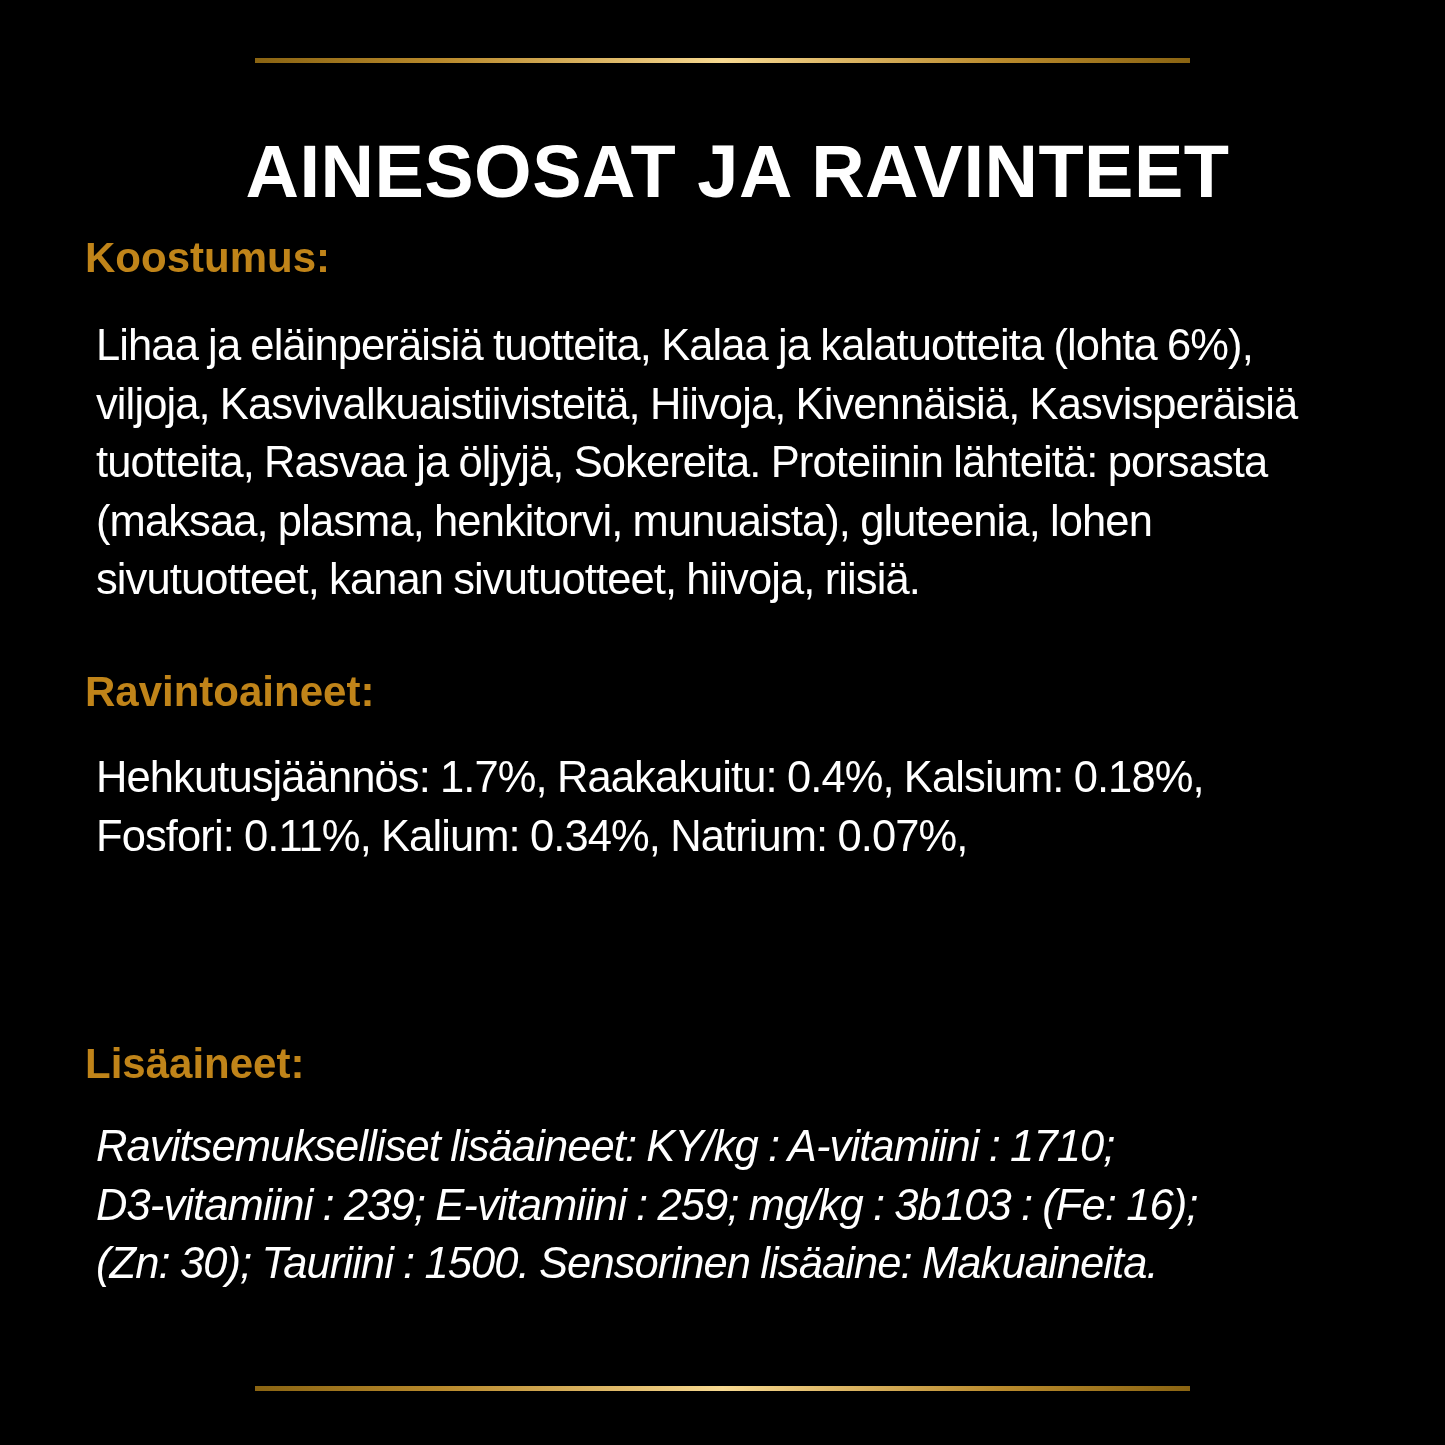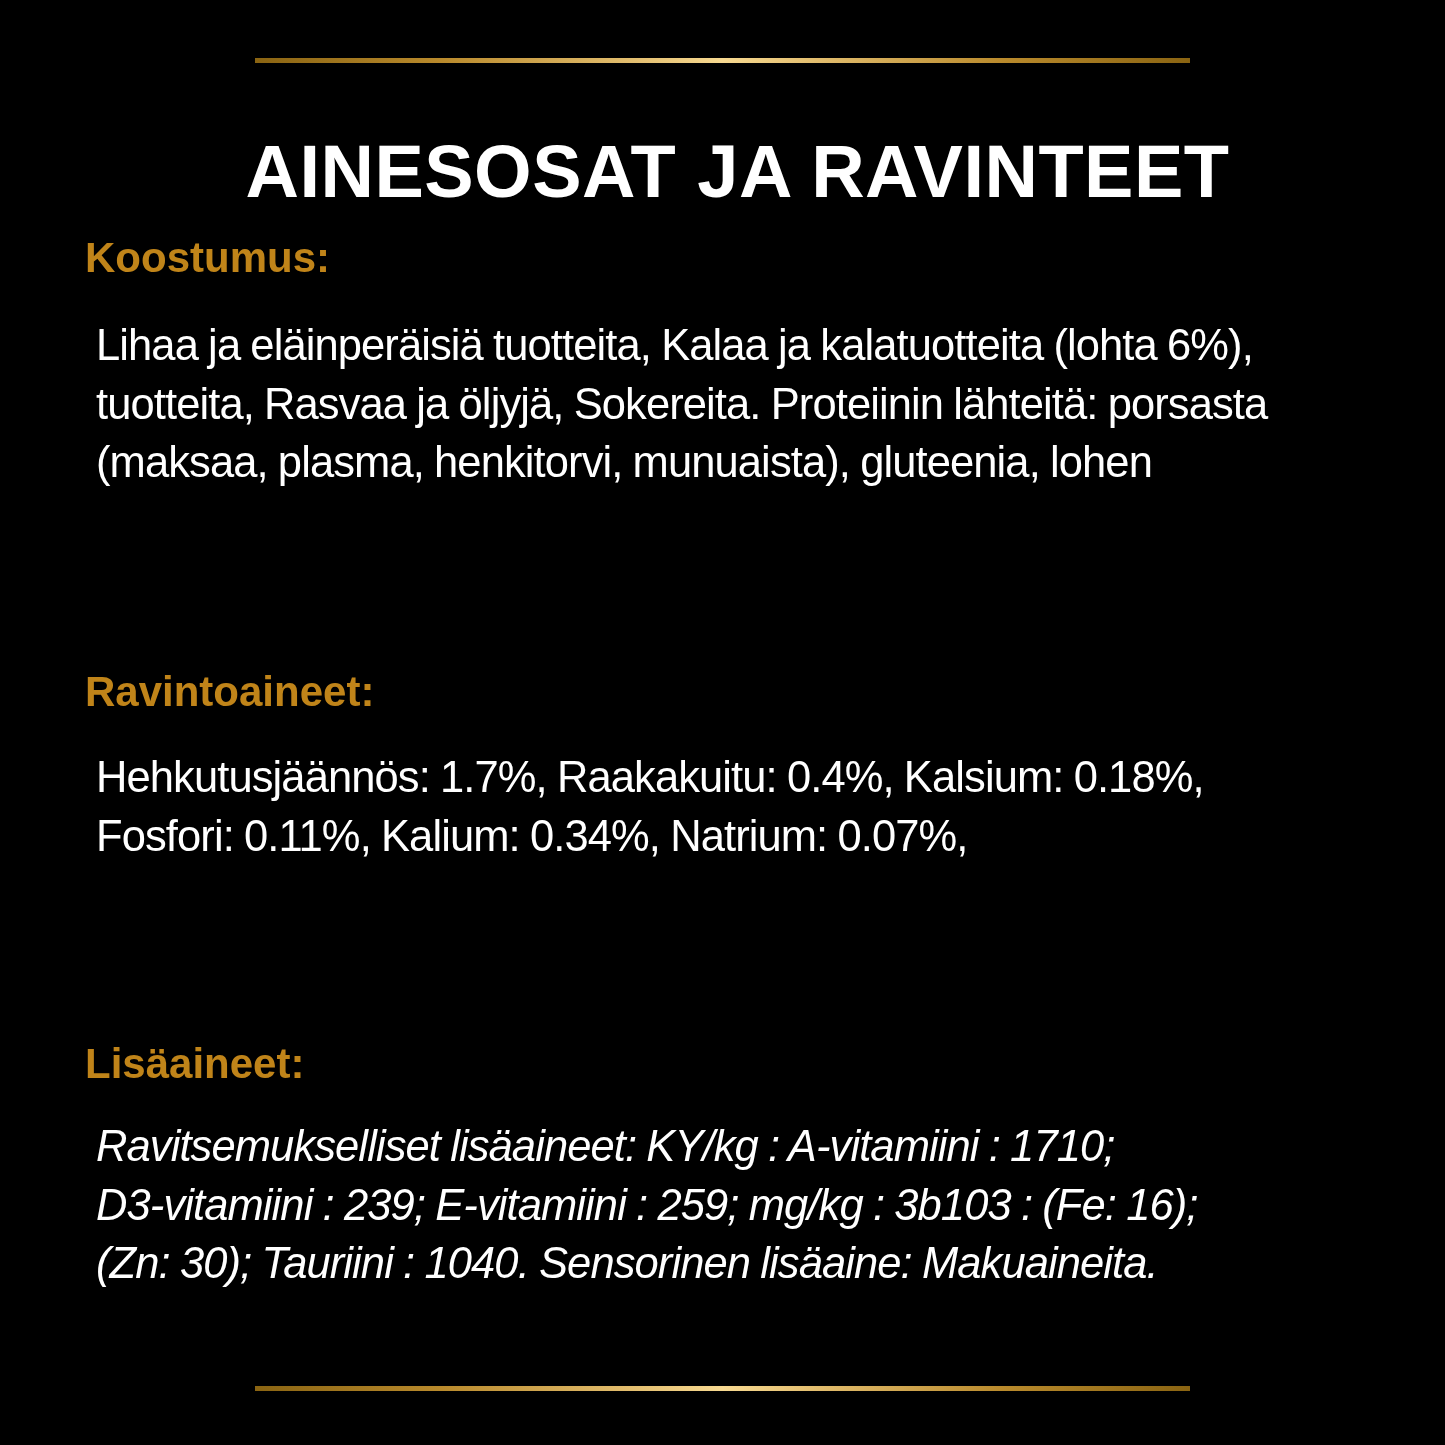--- a/index.html
+++ b/index.html
@@ -74,30 +74,32 @@
 </head>
 <body>
 
 <div class="gold-rule rule-top"></div>
 
 <h1 class="title">AINESOSAT JA RAVINTEET</h1>
 
 <h2 class="section-heading" id="h-koostumus">Koostumus:</h2>
 <p class="section-body" id="b-koostumus">
   <span class="line">Lihaa ja eläinperäisiä tuotteita, Kalaa ja kalatuotteita (lohta 6%),</span>
+  <span class="line">viljoja, Kasvivalkuaistiivisteitä, Hiivoja, Kivennäisiä, Kasvisperäisiä</span>
   <span class="line">tuotteita, Rasvaa ja öljyjä, Sokereita. Proteiinin lähteitä: porsasta</span>
   <span class="line">(maksaa, plasma, henkitorvi, munuaista), gluteenia, lohen</span>
+  <span class="line">sivutuotteet, kanan sivutuotteet, hiivoja, riisiä.</span>
 </p>
 
 <h2 class="section-heading" id="h-ravinto">Ravintoaineet:</h2>
 <p class="section-body" id="b-ravinto">
   <span class="line">Hehkutusjäännös: 1.7%, Raakakuitu: 0.4%, Kalsium: 0.18%,</span>
   <span class="line">Fosfori: 0.11%, Kalium: 0.34%, Natrium: 0.07%,</span>
 </p>
 
 <h2 class="section-heading" id="h-lisa">Lisäaineet:</h2>
 <p class="section-body" id="b-lisa">
   <span class="line">Ravitsemukselliset lisäaineet: KY/kg : A-vitamiini : 1710;</span>
   <span class="line">D3-vitamiini : 239; E-vitamiini : 259; mg/kg : 3b103 : (Fe: 16);</span>
-  <span class="line">(Zn: 30); Tauriini : 1040. Sensorinen lisäaine: Makuaineita.</span>
+  <span class="line">(Zn: 30); Tauriini : 1500. Sensorinen lisäaine: Makuaineita.</span>
 </p>
 
 <div class="gold-rule rule-bottom"></div>
 
 </body></html>

